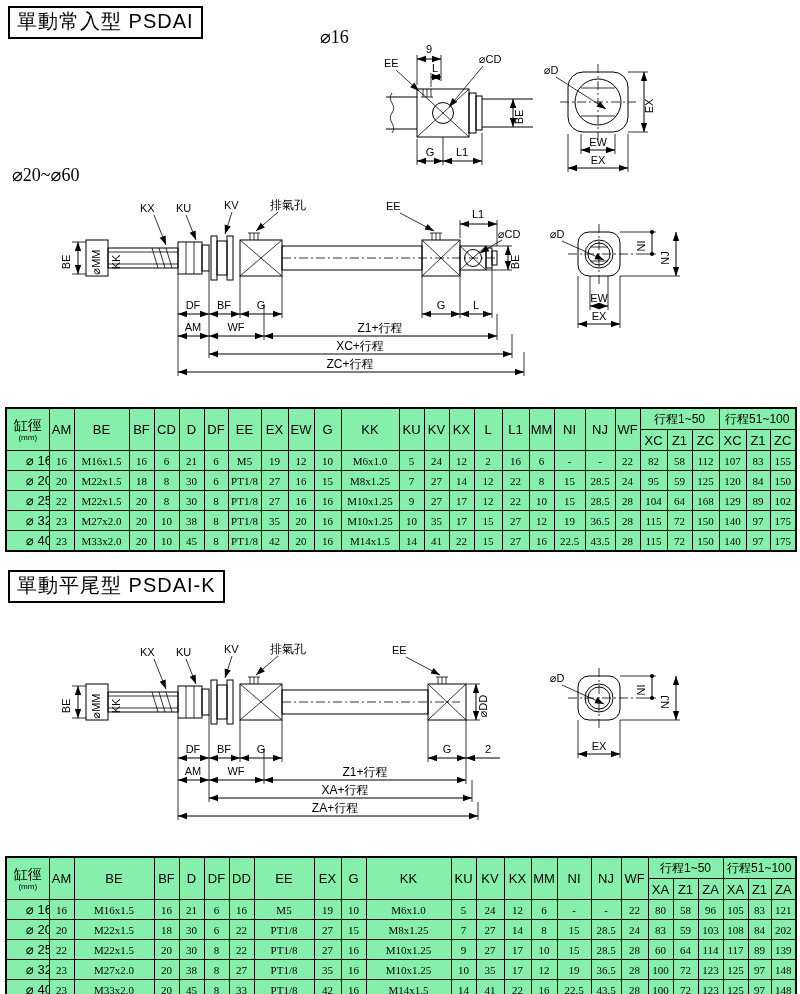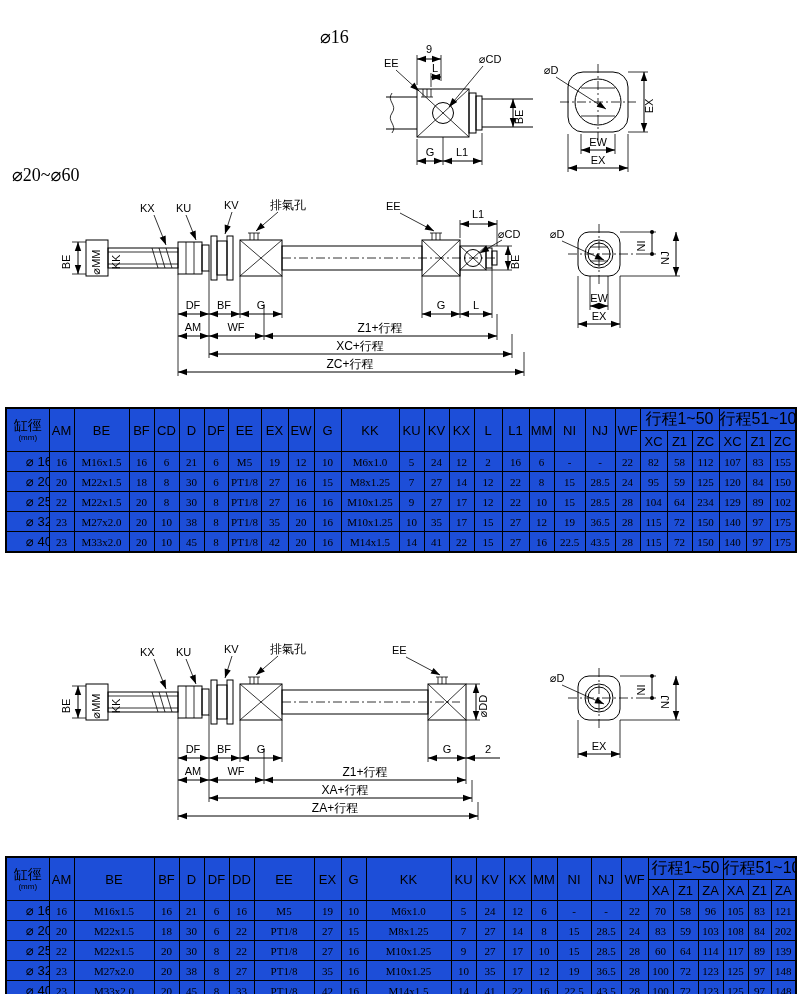--- a/index.html
+++ b/index.html
@@ -14,36 +14,37 @@
   
   svg .ln{stroke:#000;fill:none;stroke-width:1;}
   svg .thin{stroke:#000;fill:none;stroke-width:0.8;}
   svg .cl{stroke:#000;fill:none;stroke-width:0.8;stroke-dasharray:9 3 2 3;}
   svg text{fill:#000;font-family:"Liberation Sans","DejaVu Sans",sans-serif;font-size:11px;}
   svg text.mid{text-anchor:middle;}
   svg text.cjk{font-size:12px;}
   svg .dot{fill:#000;stroke:none;}
 
   
-  .spec{border-collapse:collapse;table-layout:fixed;width:790px;border:2px solid #000;background:#1d4ed8;}
+  .spec{border-collapse:collapse;table-layout:fixed;width:790px;border:2px solid #000;background:#86efac;}
   .spec th,.spec td{border:1px solid #000;text-align:center;vertical-align:middle;
                     padding:0;overflow:hidden;white-space:nowrap;}
   .spec th{font-weight:normal;font-size:13px;height:20px;font-family:"Liberation Sans","DejaVu Sans",sans-serif;}
-  .spec th.grp{font-size:16px;}
+  .spec th.grp{font-size:12px;}
   .spec td{font-family:"Liberation Serif","DejaVu Serif",serif;font-size:11px;height:19px;}
   .spec td.bore{font-family:"Liberation Sans","DejaVu Sans",sans-serif;font-size:13px;
                 text-align:left;padding-left:19px;}
   .boreh .cn{font-size:14px;line-height:15px;}
   .boreh .unit{font-size:8px;line-height:9px;}
 </style>
 </head>
 <body>
 
 <div class="page">
 
+  <div class="title-box" style="left:8px;top:6px;">單動常入型 PSDAI</div>
 
   <div class="dia-label" style="left:320px;top:26px;">⌀16</div>
 
   <svg class="abs" style="left:383px;top:33px;" width="152" height="142" viewBox="0 0 152 142">
     <defs>
       <marker id="aE" viewBox="0 0 10 8" markerWidth="10" markerHeight="8" refX="9.5" refY="4" orient="auto-start-reverse" markerUnits="userSpaceOnUse">
         <path d="M0.5,0.8 L9.5,4 L0.5,7.2 Z" fill="#000"></path>
       </marker>
     </defs>
     <path class="ln" d="M3 64 H34 M3 96 H34"></path>
@@ -336,21 +337,21 @@
             <td>27</td>
             <td>17</td>
             <td>12</td>
             <td>22</td>
             <td>10</td>
             <td>15</td>
             <td>28.5</td>
             <td>28</td>
             <td>104</td>
             <td>64</td>
-            <td>234</td>
+            <td>168</td>
             <td>129</td>
             <td>89</td>
             <td>102</td>
           </tr>
           <tr>
             <td class="bore">⌀ 32</td>
             <td>23</td>
             <td>M27x2.0</td>
             <td>20</td>
             <td>10</td>
@@ -403,20 +404,21 @@
             <td>72</td>
             <td>150</td>
             <td>140</td>
             <td>97</td>
             <td>175</td>
           </tr>
         </tbody>
     </table>
   </div>
 
+  <div class="title-box" style="left:8px;top:570px;">單動平尾型 PSDAI-K</div>
 
   <svg class="abs" style="left:60px;top:640px;" width="475" height="190" viewBox="0 0 475 190">
     <path class="cl" d="M222 62 H400"></path>
     <path class="thin" d="M26 46 H12 M26 78 H12"></path>
     <line class="ln" x1="18" y1="46" x2="18" y2="78" marker-start="url(#aE)" marker-end="url(#aE)"></line>
     <text class="mid" x="10" y="66" transform="rotate(-90 10 66)">BE</text>
     <rect class="ln" x="26" y="44" width="22" height="36"></rect>
     <text class="mid" x="40" y="66" transform="rotate(-90 40 66)">⌀MM</text>
     <rect class="ln" x="48" y="52" width="70" height="20"></rect>
     <path class="thin" d="M48 56 H118 M48 68 H118"></path>
@@ -570,21 +572,21 @@
             <td>19</td>
             <td>10</td>
             <td>M6x1.0</td>
             <td>5</td>
             <td>24</td>
             <td>12</td>
             <td>6</td>
             <td>-</td>
             <td>-</td>
             <td>22</td>
-            <td>70</td>
+            <td>80</td>
             <td>58</td>
             <td>96</td>
             <td>105</td>
             <td>83</td>
             <td>121</td>
           </tr>
           <tr>
             <td class="bore">⌀ 20</td>
             <td>20</td>
             <td>M22x1.5</td>

